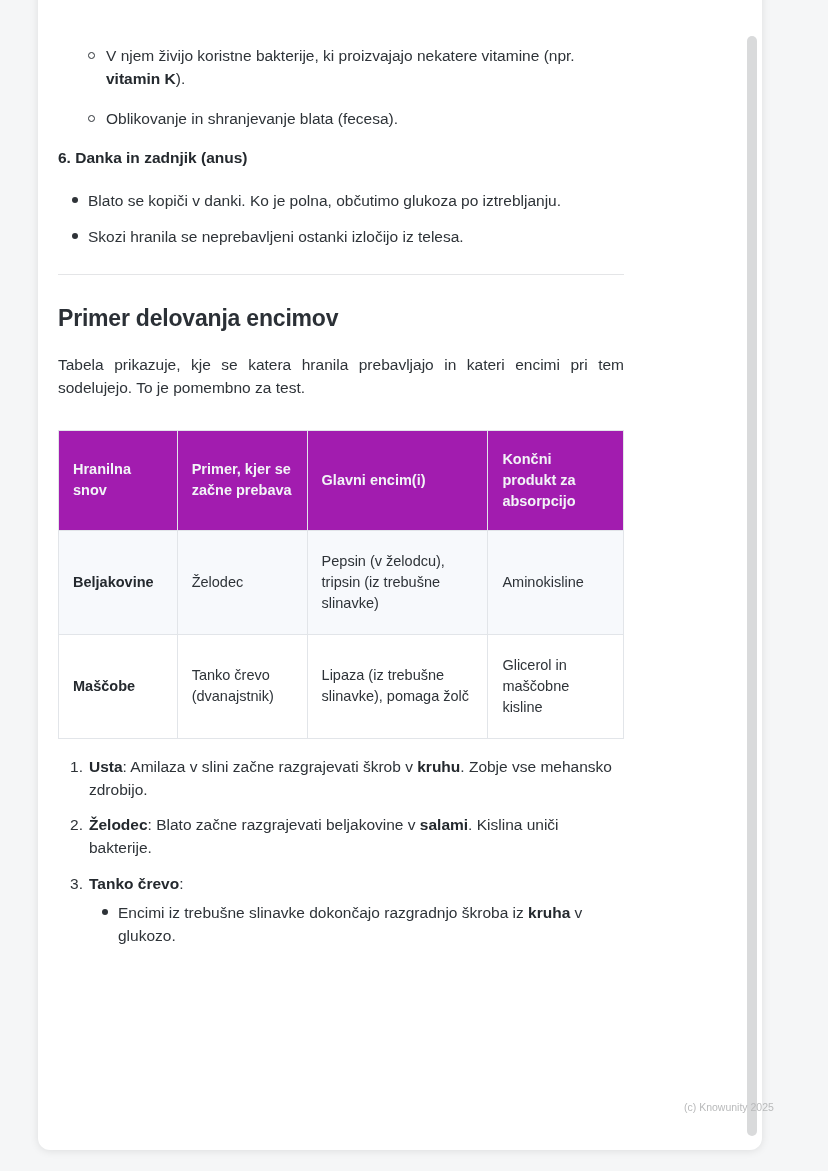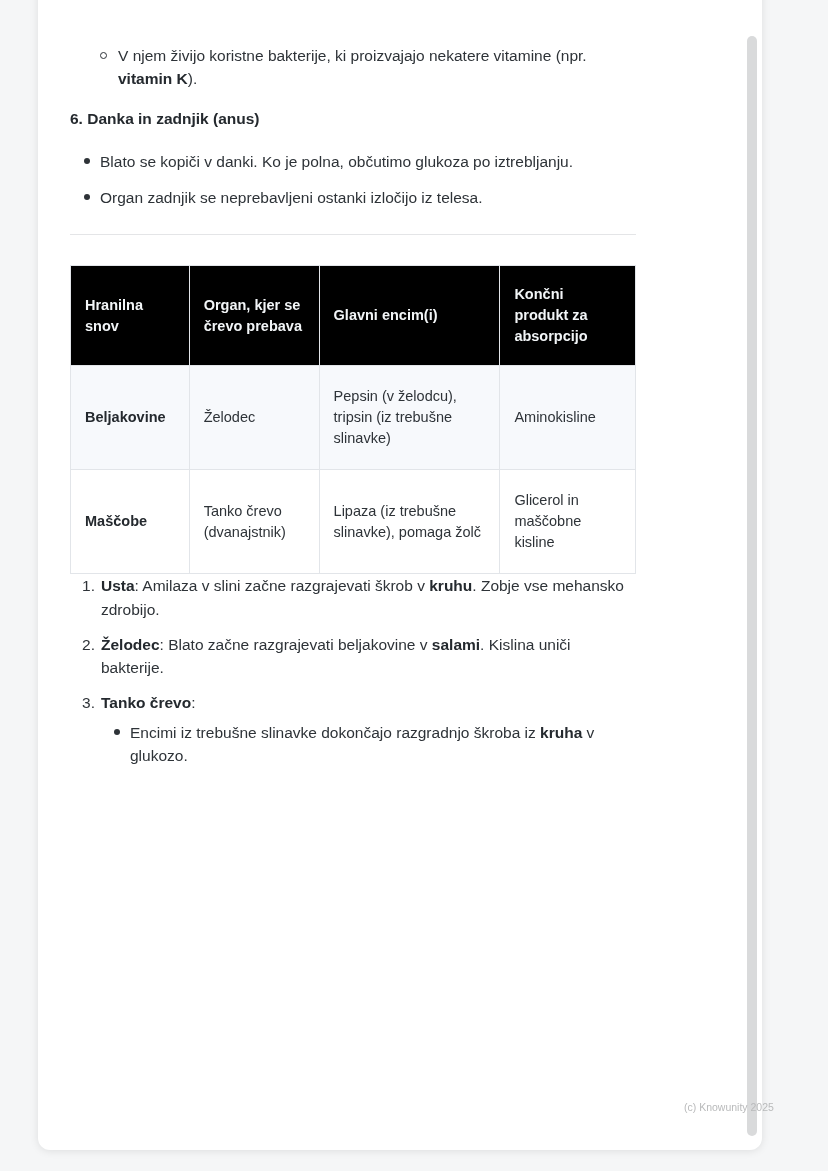--- a/index.html
+++ b/index.html
@@ -22,21 +22,21 @@
   .scrollbar {
     position:absolute;
     left:747px; top:36px;
     width:10px; height:1100px;
     background:#d9dadb;
     border-radius:6px;
     z-index:2;
   }
   .content {
     position:absolute;
-    left:32px; top:70px;
+    left:20px; top:70px;
     width:566px;
     font-size:15.5px;
     line-height:1.5;
   }
   strong { font-weight:700; color:#24292e; }
   ul, ol { list-style:none; }
 
   
   .circle-list li {
     position:relative;
@@ -109,20 +109,21 @@
   }
   table.enzymes th {
     color:#f2f5f7;
     font-weight:600;
     padding:18px 14px;
   }
 
   p.sandwich { margin-top:34px; }
 
   ol.steps {
+    margin-top:16px;
     counter-reset:step;
   }
   ol.steps > li {
     position:relative;
     padding-left:31px;
     margin-bottom:12px;
   }
   ol.steps > li::before {
     counter-increment:step;
     content:counter(step) ".";
@@ -154,44 +155,47 @@
   }
 </style>
 </head>
 <body>
 
 <div class="page">
   <div class="content">
 
     <ul class="circle-list">
       <li><span>V njem živijo koristne bakterije, ki proizvajajo nekatere vitamine (npr. </span><strong>vitamin K</strong><span>).</span></li>
+      <li><span>Oblikovanje in shranjevanje blata (fecesa).</span></li>
     </ul>
 
     <h3 class="sub-heading">6. Danka in zadnjik (anus)</h3>
 
     <ul class="disc-list">
       <li><span>Blato se kopiči v danki. Ko je polna, občutimo glukoza po iztrebljanju.</span></li>
-      <li><span>Organ zadnjik se neprebavljeni ostanki izločijo iz telesa.</span></li>
+      <li><span>Skozi hranila se neprebavljeni ostanki izločijo iz telesa.</span></li>
     </ul>
 
     <hr class="divider">
 
-
+    <h2 class="main-heading">Primer delovanja encimov</h2>
+
+    <p class="intro">Tabela prikazuje, kje se katera hranila prebavljajo in kateri encimi pri tem sodelujejo. To je pomembno za test.</p>
 
     <table class="enzymes">
       <colgroup>
         <col style="width:21%">
           <col style="width:23%">
           <col style="width:32%">
           <col style="width:24%">
       </colgroup>
       <thead>
-        <tr style="background-color: #000000;">
+        <tr style="background-color: #a21caf;">
           <th>Hranilna snov</th>
-          <th>Organ, kjer se črevo prebava</th>
+          <th>Primer, kjer se začne prebava</th>
           <th>Glavni encim(i)</th>
           <th>Končni produkt za absorpcijo</th>
         </tr>
       </thead>
       <tbody>
         <tr style="background-color: rgb(247, 249, 252);">
           <td><strong>Beljakovine</strong></td>
           <td><span>Želodec</span></td>
           <td><span>Pepsin (v želodcu), tripsin (iz trebušne slinavke)</span></td>
           <td><span>Aminokisline</span></td>

